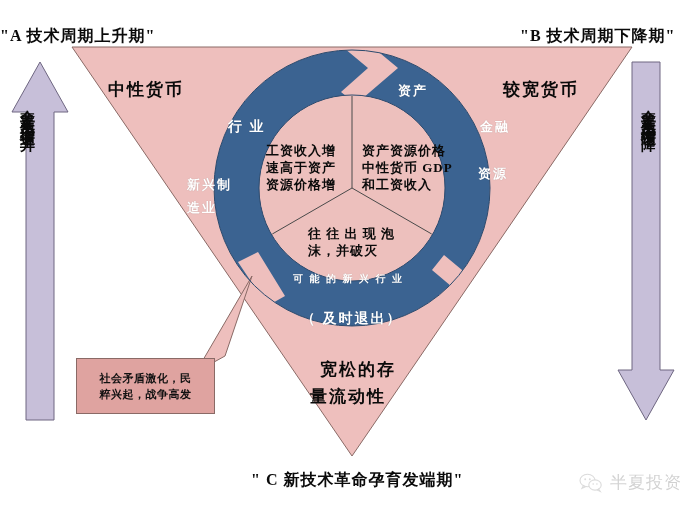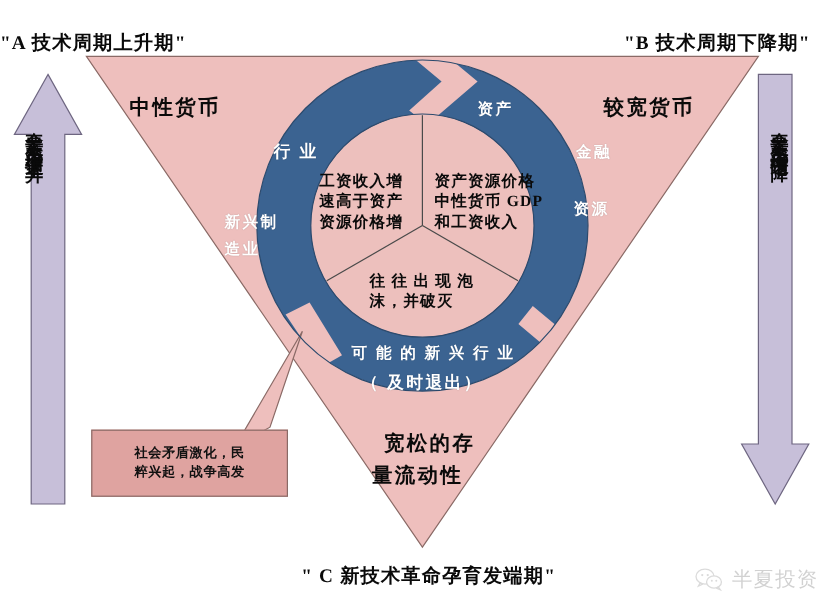--- a/index.html
+++ b/index.html
@@ -32,21 +32,21 @@
     font-family:"Liberation Serif","DejaVu Serif",serif;
     letter-spacing:2px;white-space:nowrap;
     text-shadow:0 0 1px rgba(0,0,0,.25);
   }
   .sector-text{
     position:absolute;color:#0a0a0a;font-weight:bold;
     font-family:"Liberation Serif","DejaVu Serif",serif;
     line-height:1.32;letter-spacing:1px;text-align:left;
   }
   .callout-box{
-    position:absolute;left:76px;top:358px;width:164px;height:56px;
+    position:absolute;left:76px;top:358px;width:139px;height:56px;
     background:#dfa3a0;border:1px solid #8a6a66;
     display:flex;align-items:center;justify-content:center;
     box-sizing:border-box;
   }
   .callout-text{
     color:#111;font-weight:bold;font-size:11px;line-height:1.5;
     letter-spacing:.5px;text-align:center;
     font-family:"Liberation Serif","DejaVu Serif",serif;
   }
   .watermark{
@@ -123,21 +123,21 @@
 
   <div class="ringlabel" style="left:398px;top:82px;font-size:13px;">资产</div>
 
   <div class="ringlabel" style="left:452px;top:118px;font-size:13px;margin-left:28px;">金融</div>
 
   <div class="ringlabel" style="left:478px;top:165px;font-size:13px;">资源</div>
 
   <div class="ringlabel" style="left:187px;top:176px;font-size:13px;">新兴制</div>
   <div class="ringlabel" style="left:187px;top:199px;font-size:13px;">造业</div>
 
-  <div class="ringlabel" style="left:293px;top:285px;font-size:13px;">可 能 的 新 兴 行 业</div>
+  <div class="ringlabel" style="left:293px;top:272px;font-size:10px;">可 能 的 新 兴 行 业</div>
   <div class="ringlabel" style="left:301px;top:310px;font-size:14px;">（ 及时退出）</div>
 
   <div class="sector-text" style="left:266px;top:142px;font-size:13px;">
     <div>工资收入增</div>
     <div>速高于资产</div>
     <div>资源价格增</div>
   </div>
 
   <div class="sector-text" style="left:362px;top:142px;font-size:13px;">
     <div>资产资源价格</div>

